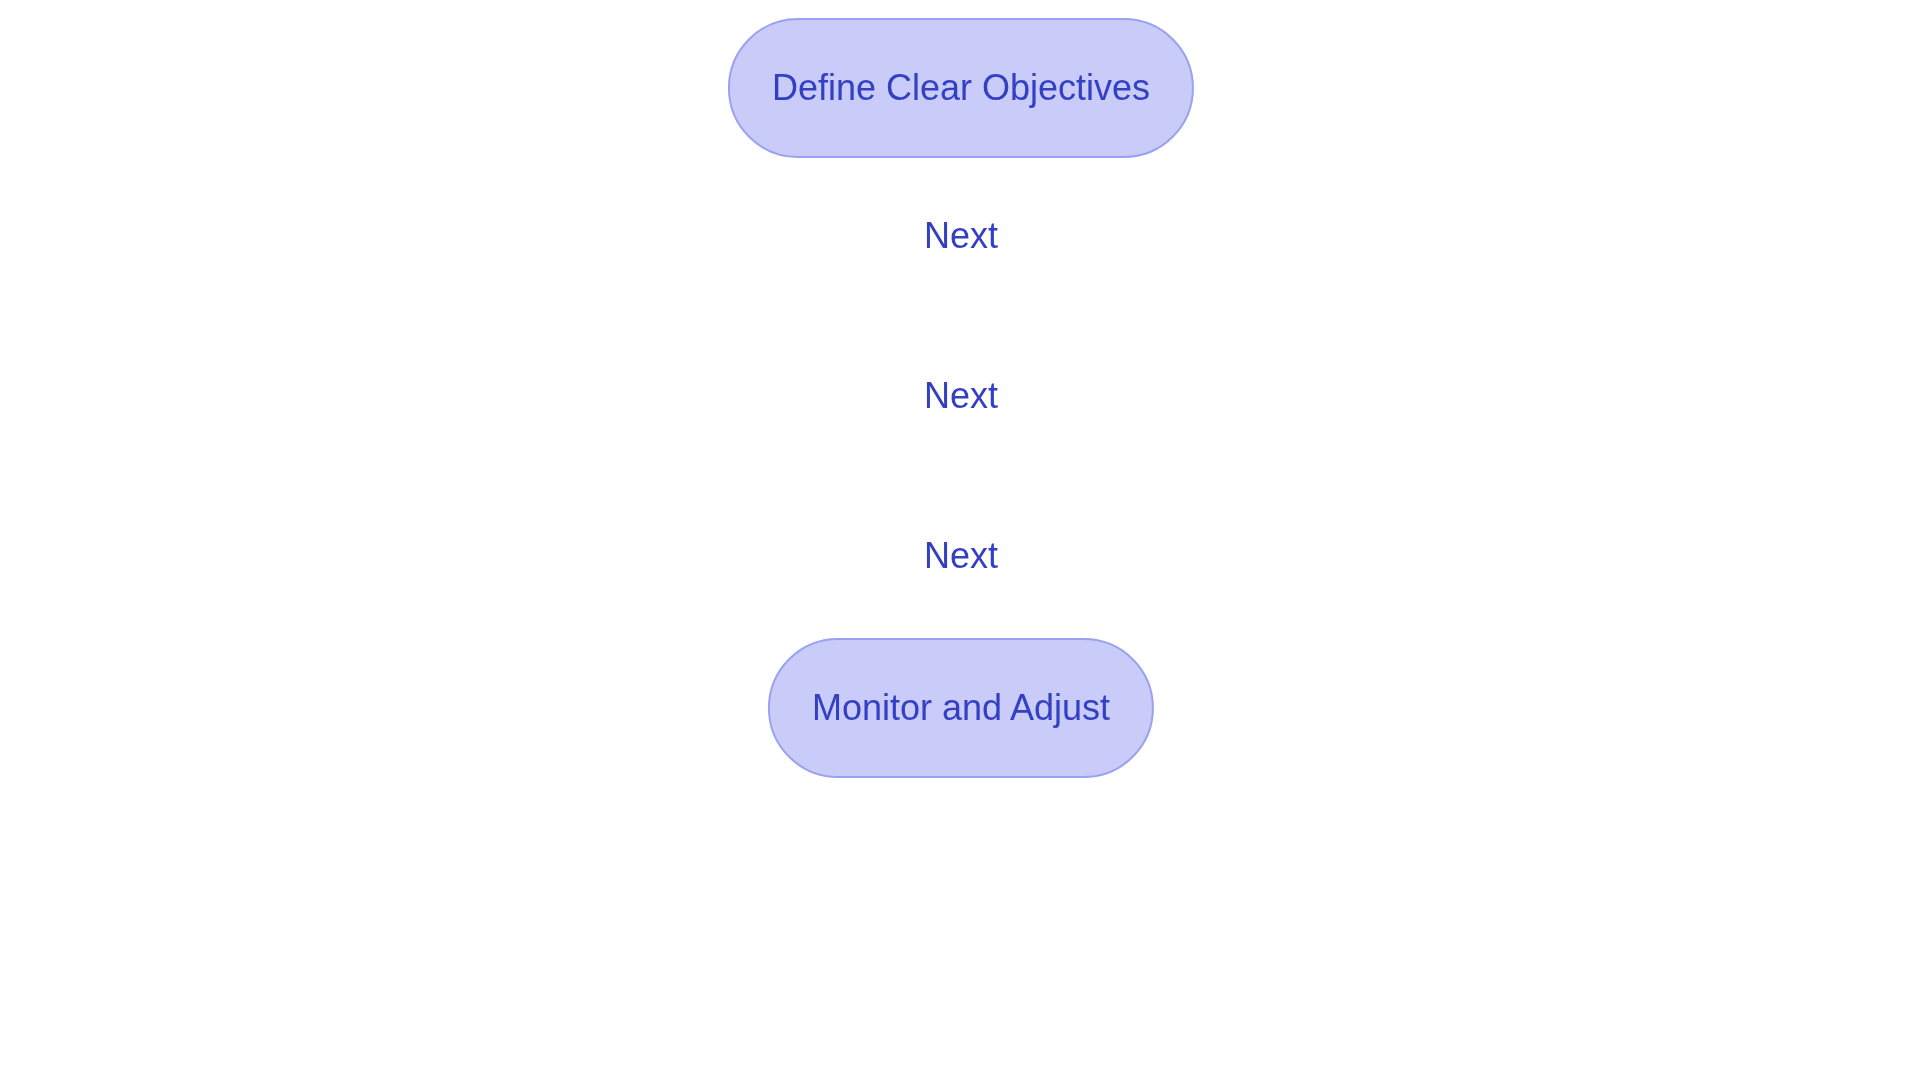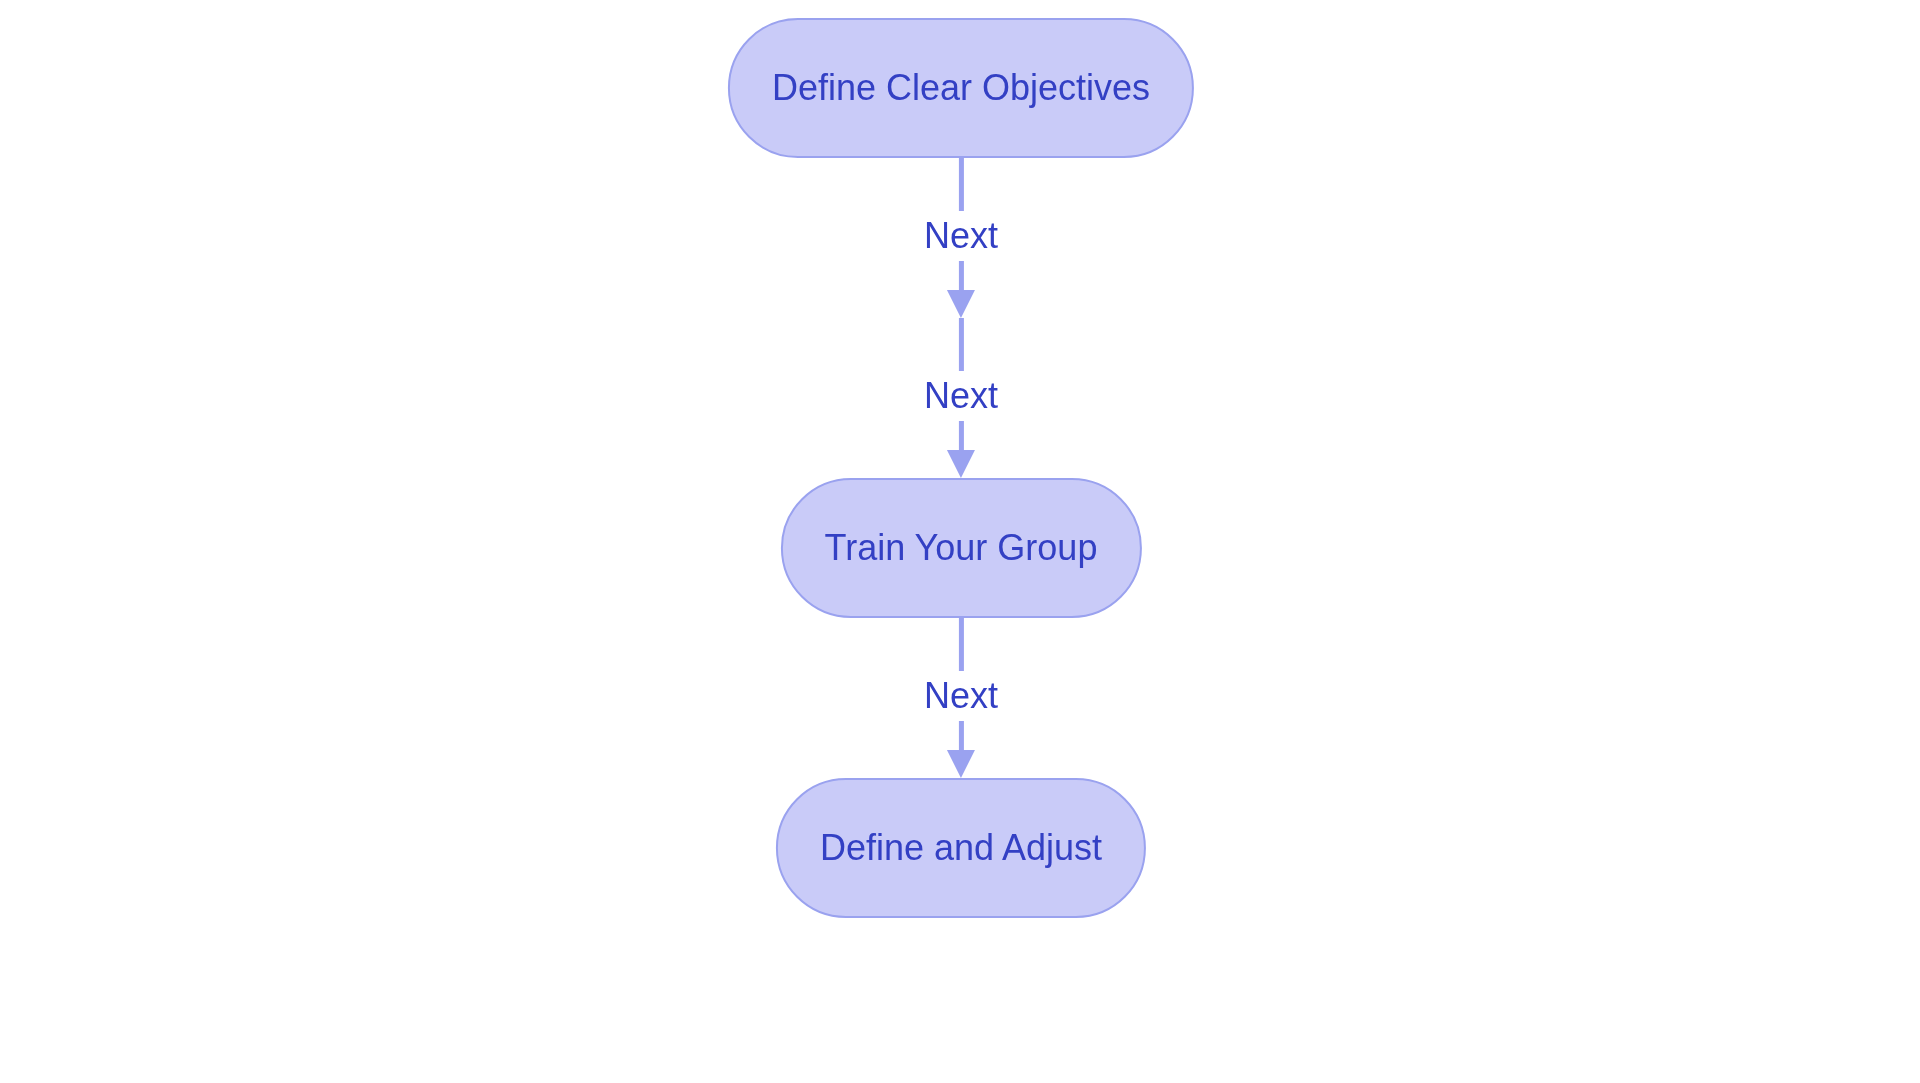--- a/index.html
+++ b/index.html
@@ -43,21 +43,21 @@
   .node-label {
     font-size: 36px;
     font-weight: 400;
     color: var(--node-text, #3340c4);
     white-space: nowrap;
   }
   .connector {
     position: relative;
     height: 160px;
     display: flex;
-    flex-direction: column;
+    flex-direction: row;
     align-items: center;
   }
   .edge-line {
     width: 5px;
     flex: 1;
     background: var(--edge-line, #9aa2f0);
   }
   .arrowhead {
     width: 0;
     height: 0;
@@ -93,28 +93,25 @@
       <div class="edge-label">Next</div>
     </div>
 
 
     <div class="connector">
       <div class="edge-line"></div>
       <div class="arrowhead"></div>
       <div class="edge-label">Next</div>
     </div>
 
-    <div class="node">
-      <span class="node-label">Train Your Group</span>
-    </div>
 
     <div class="connector">
       <div class="edge-line"></div>
       <div class="arrowhead"></div>
       <div class="edge-label">Next</div>
     </div>
 
     <div class="node">
-      <span class="node-label">Define and Adjust</span>
+      <span class="node-label">Monitor and Adjust</span>
     </div>
 
   </div>
 </div>
 
 </body></html>

